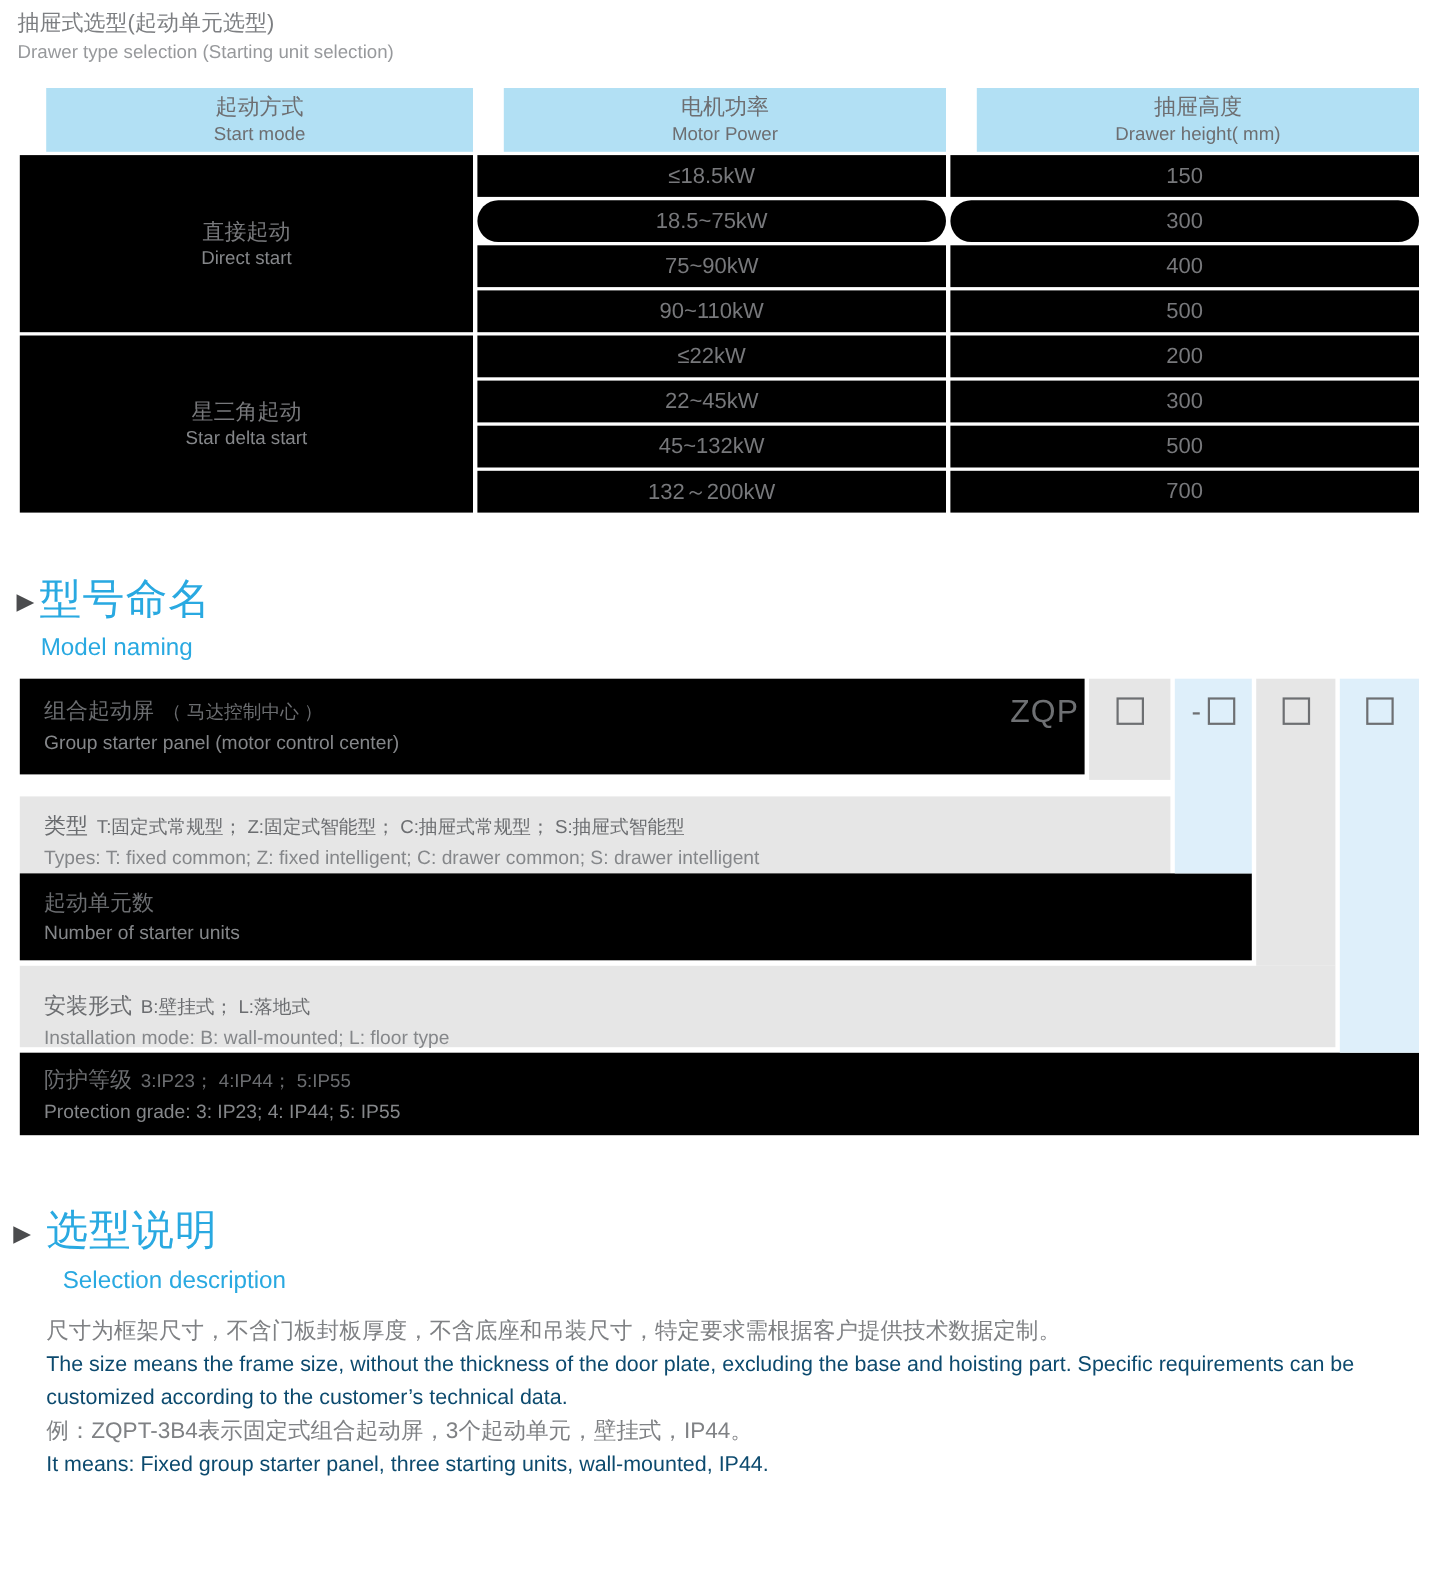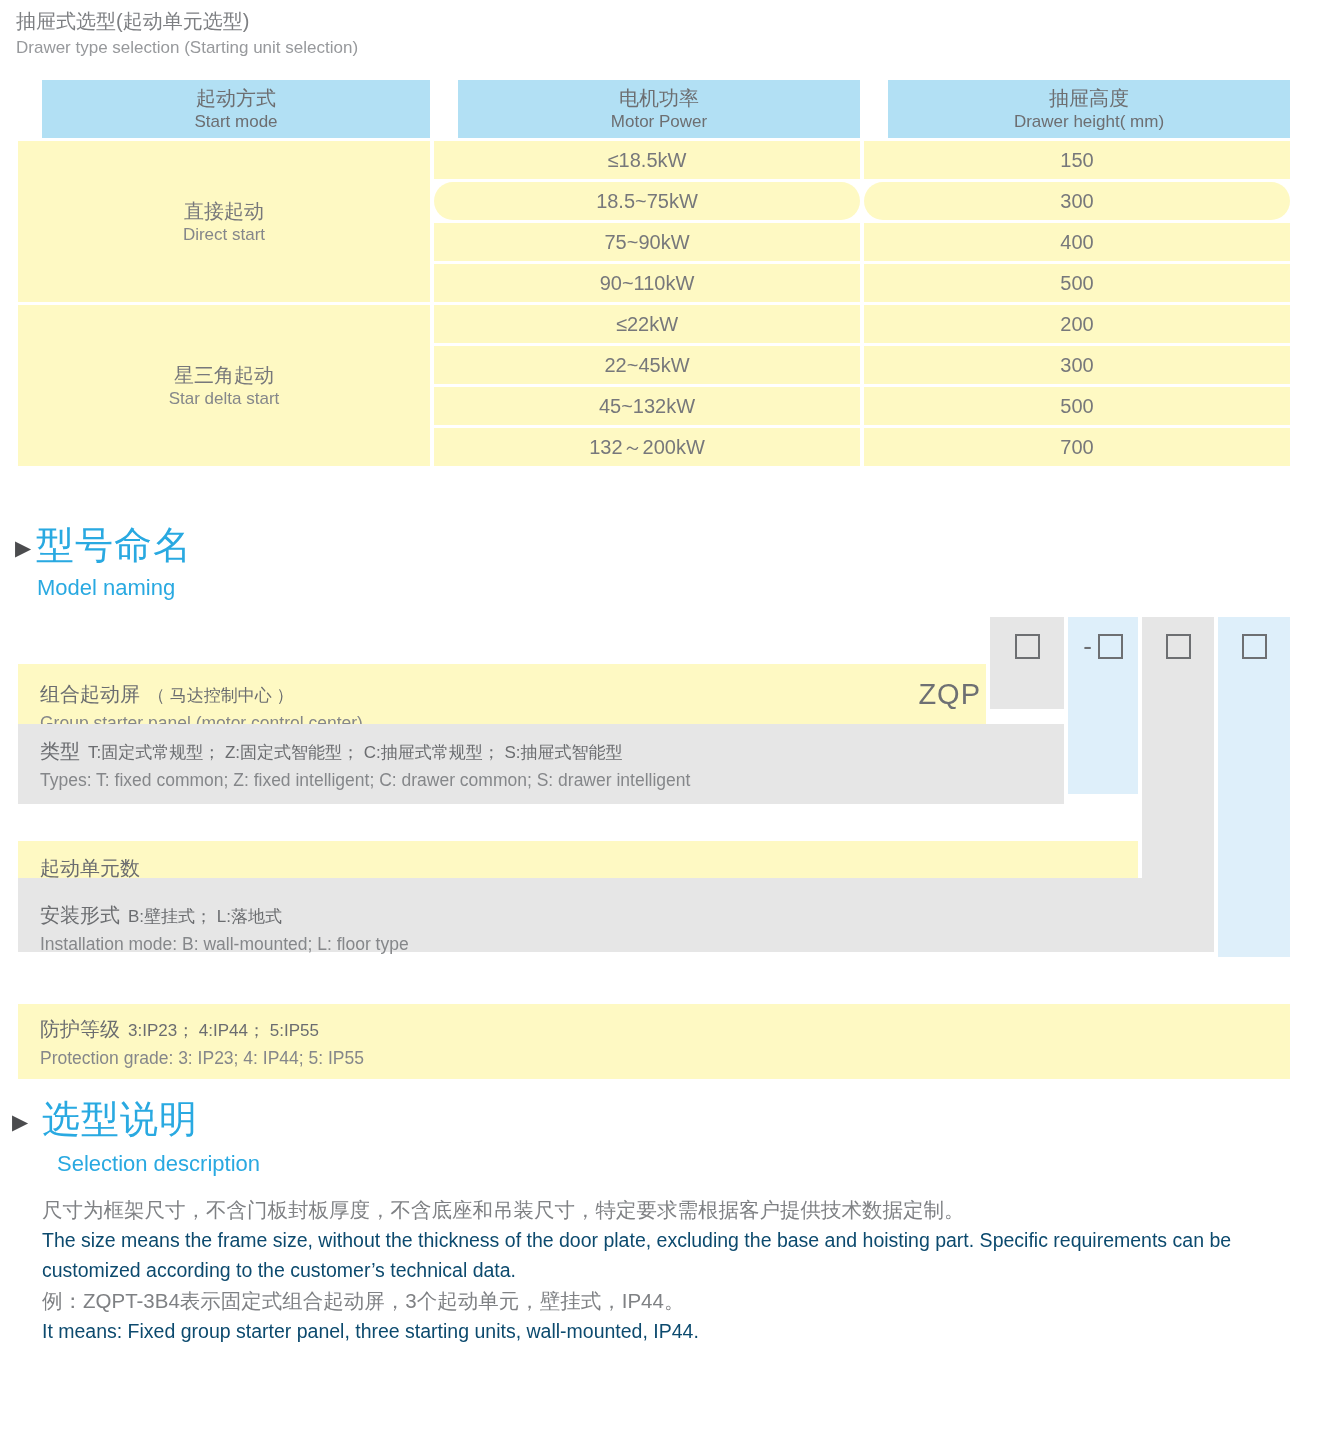--- a/index.html
+++ b/index.html
@@ -25,21 +25,21 @@
     grid-template-rows: 58px repeat(8, 38px);
     column-gap: 4px; row-gap: 3px;
   }
   .th {
     background: #b2e0f4; color: #6d6e71;
     display: flex; flex-direction: column; justify-content: center; align-items: center;
   }
   .th .th-cn { font-size: 20px; line-height: 25px; }
   .th .th-en { font-size: 17px; line-height: 21px; }
   .td {
-    background: #fef9c3; color: #77787b;
+    background: #000000; color: #77787b;
     display: flex; flex-direction: column; justify-content: center; align-items: center;
     font-size: 20px;
   }
   .td .mode-cn { font-size: 20px; line-height: 26px; }
   .td .mode-en { font-size: 17px; line-height: 22px; color: #85878a; }
   .c1 { grid-column: 1; } .c2 { grid-column: 2; } .c3 { grid-column: 3; }
   .hrow { grid-row: 1; margin-left: 24px; }
   .g1 { grid-row: 2 / span 4; }
   .g2 { grid-row: 6 / span 4; }
   .r1 { grid-row: 2; } .r2 { grid-row: 3; border-radius: 19px; } .r3 { grid-row: 4; } .r4 { grid-row: 5; text-align: right; }
@@ -51,21 +51,21 @@
   .sec-en { position: absolute; font-size: 22px; line-height: 26px; color: #29a9e1; }
   #sec1-arrow { left: 15px; top: 536px; }
   #sec1-cn    { left: 36px; top: 524px; }
   #sec1-en    { left: 37px; top: 575px; }
   #sec2-arrow { left: 12px; top: 1110px; }
   #sec2-cn    { left: 42px; top: 1098px; }
   #sec2-en    { left: 57px; top: 1151px; }
 
   
   .n-row { position: absolute; left: 18px; padding: 14px 0 0 22px; }
-  .n-blue { background: #fef9c3; margin-top: 47px; }
+  .n-blue { background: #000000; }
   .n-gray { background: #e6e6e6; }
   #nrow1 { top: 617px; width: 968px;  height: 87px; padding-top: 17px; }
   #nrow2 { top: 709px; width: 1046px; height: 80px; margin-top: 15px; }
   #nrow3 { top: 794px; width: 1120px; height: 79px; }
   #nrow4 { top: 878px; width: 1196px; height: 74px; padding-top: 24px; }
   #nrow5 { top: 957px; width: 1272px; height: 75px; padding-top: 12px; }
   .n-cn { font-size: 20px; color: #6b6d70; line-height: 26px; }
   .n-cn .det { font-size: 17px; margin-left: 8px; }
   .n-en { font-size: 17.5px; color: #85878a; line-height: 23px; margin-top: 3px; }
   .n-strip { position: absolute; top: 617px; display: flex; justify-content: center; align-items: flex-start; padding-top: 17px; }

